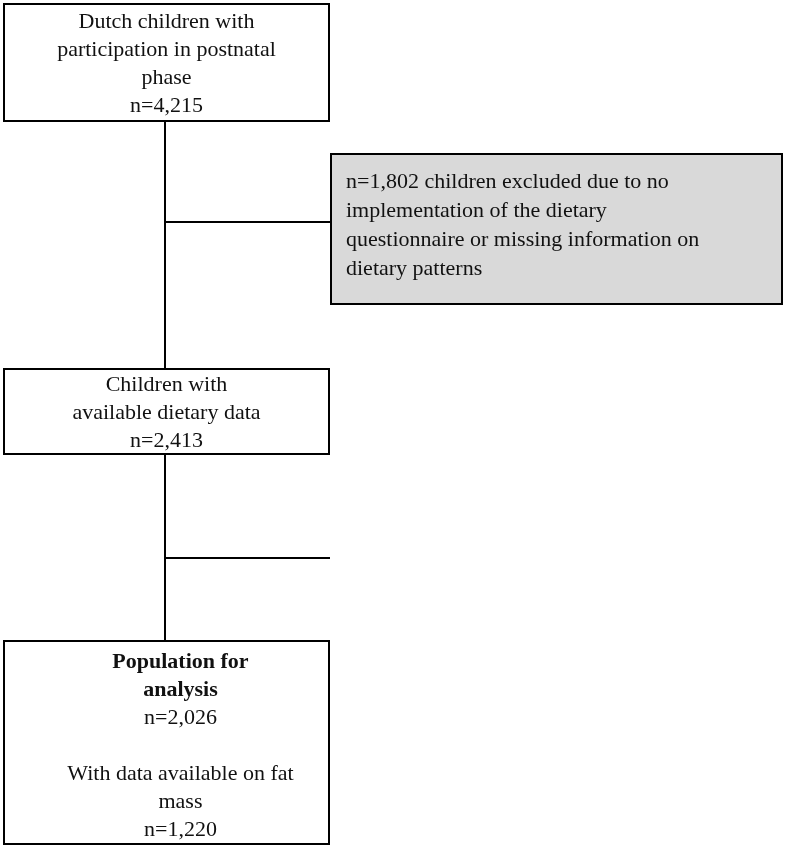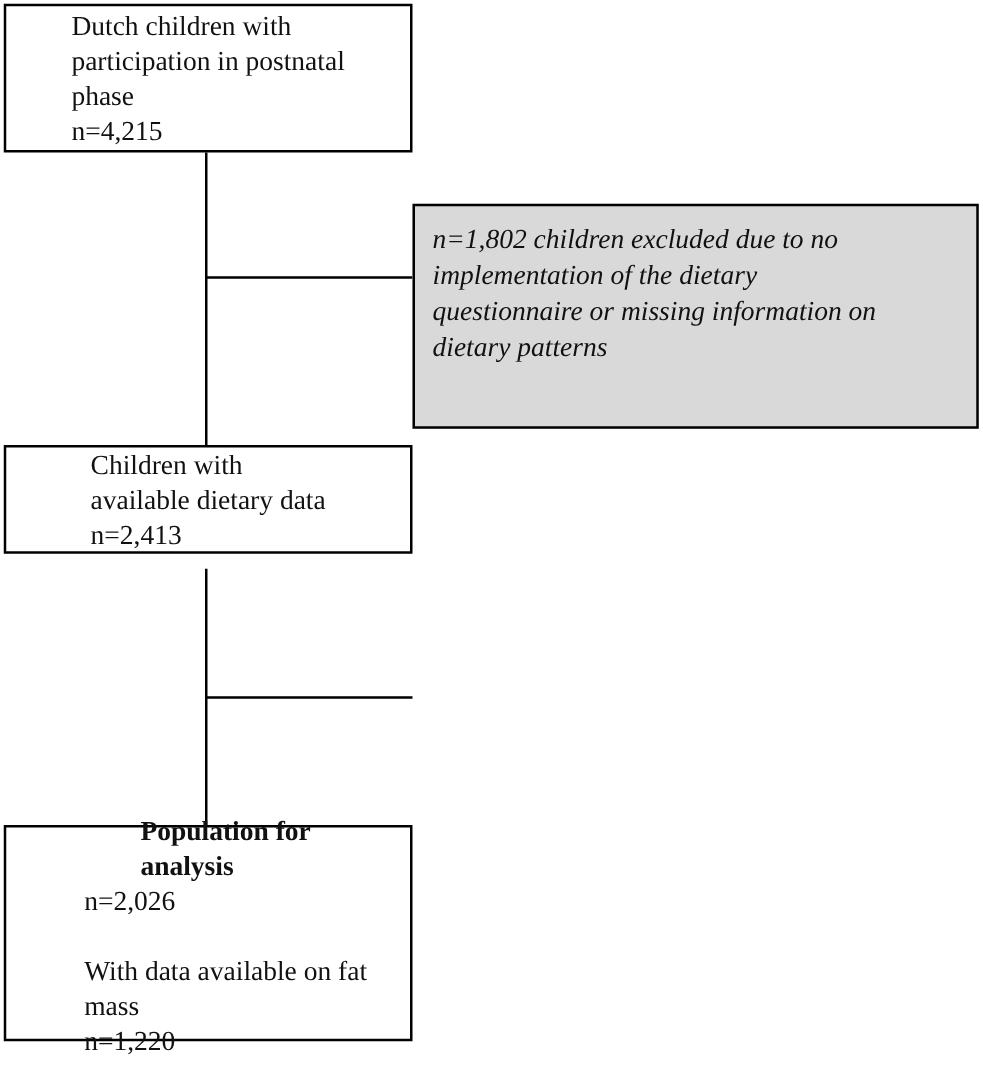--- a/index.html
+++ b/index.html
@@ -23,42 +23,43 @@
     font-size: 22px;
     line-height: 28px;
   }
   .box.main {
     background: var(--main-box-fill, #ffffff);
     left: 3px;
     width: 327px;
     display: flex;
     align-items: center;
     justify-content: center;
+    text-align: center;
   }
   .box.exclusion {
     background: var(--exclusion-box-fill, #d9d9d9);
     left: 330px;
     width: 453px;
     text-align: left;
     line-height: 29px;
   }
   .box-text {
     white-space: pre-line;
   }
   .box1 { top: 3px;   height: 119px; }
-  .box2 { top: 356px; height: 87px;  }
+  .box2 { top: 368px; height: 87px;  }
   .box3 {
-    top: 660px; height: 173px;
+    top: 640px; height: 205px;
     flex-direction: column;
     justify-content: flex-start;
     padding-top: 5px;
     padding-left: 28px;
   }
   .box3 .box-title { font-weight: bold; }
-  .gbox1 { top: 163px; height: 180px; padding: 11px 14px; font-style: italic; }
+  .gbox1 { top: 153px; height: 152px; padding: 11px 14px; }
   .gbox2 { top: 508px; height: 102px; padding: 17px 14px; }
   .line {
     position: absolute;
     background: var(--border, #000000);
   }
   .vline1 { left: 164px; top: 122px; width: 2px; height: 246px; }
   .hline1 { left: 165px; top: 221px; width: 165px; height: 2px; }
   .vline2 { left: 164px; top: 455px; width: 2px; height: 205px; }
   .hline2 { left: 165px; top: 557px; width: 165px; height: 2px; }
 </style>

